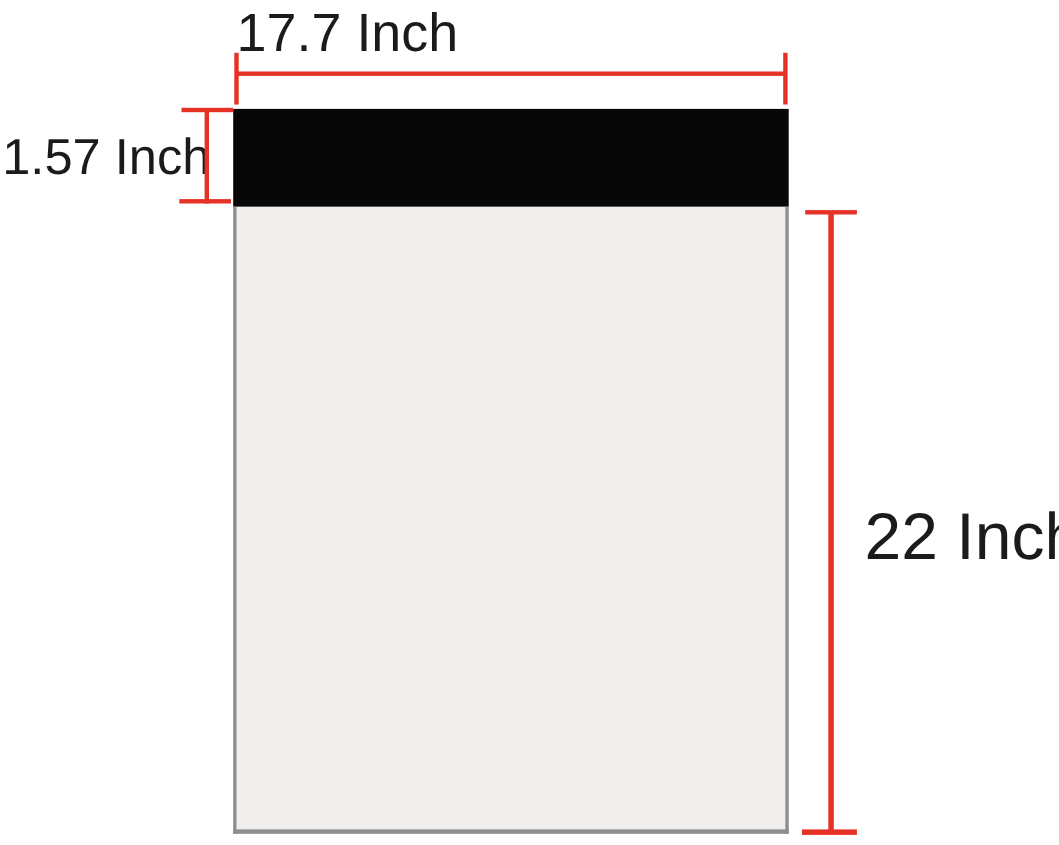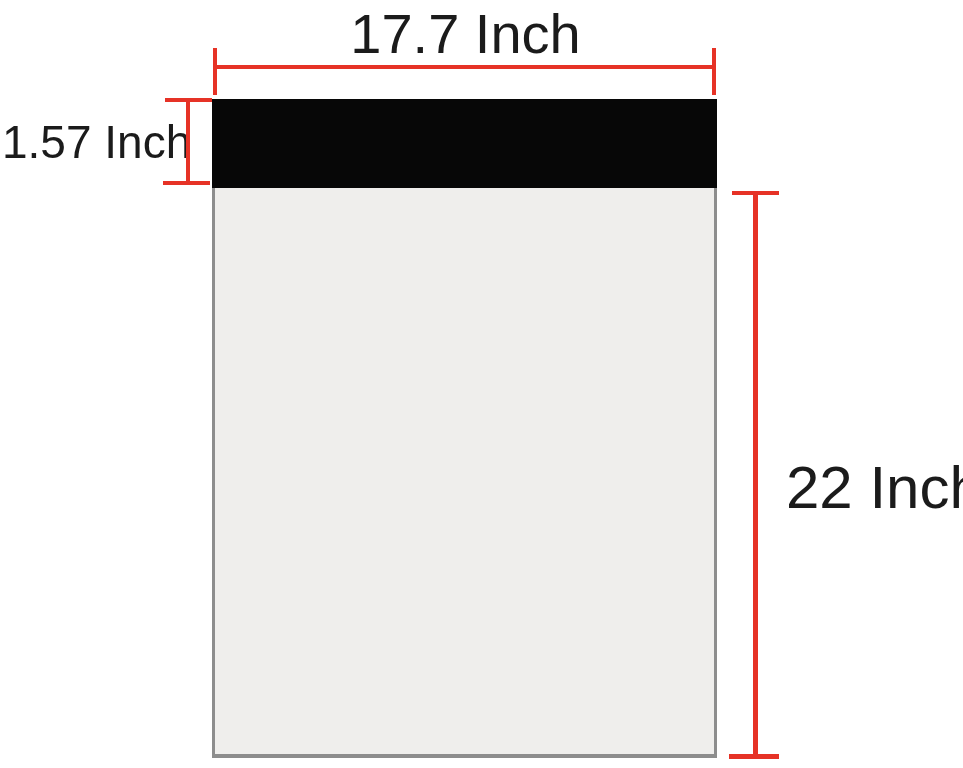--- a/index.html
+++ b/index.html
@@ -19,22 +19,21 @@
   .label {
     position: absolute;
     color: var(--text, #1b1b1b);
     white-space: nowrap;
     line-height: 1;
   }
   .label-width {
     left: 215px;
     top: 6px;
     width: 501px;
-    text-align: center;
-    font-size: 56px;
+    font-size: 49px;
   }
   .label-flap {
     left: 2px;
     top: 119px;
     width: 178px;
     text-align: center;
     font-size: 46px;
   }
   .label-height {
     left: 786px;

